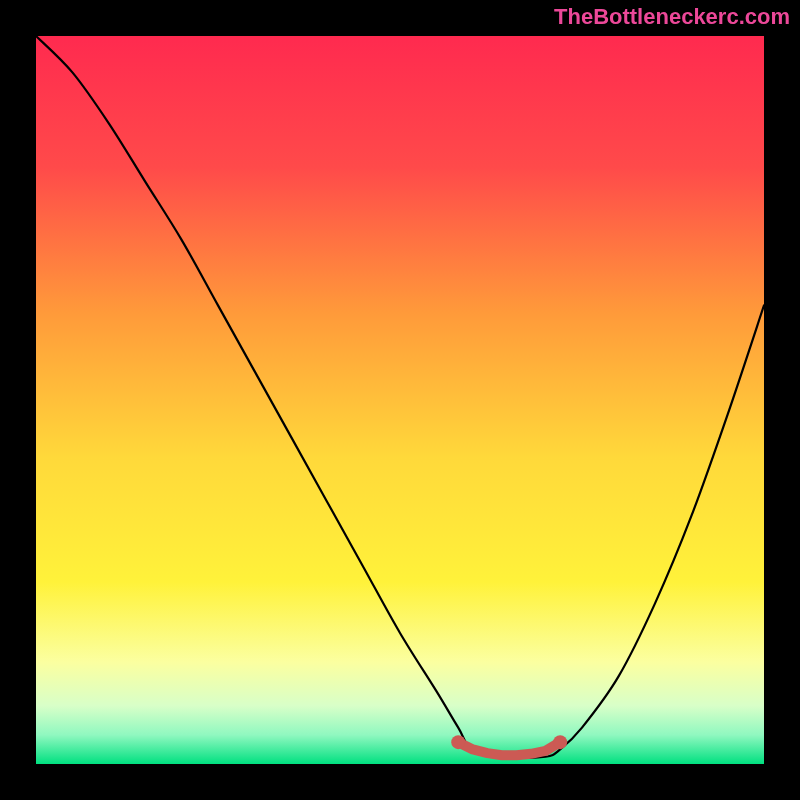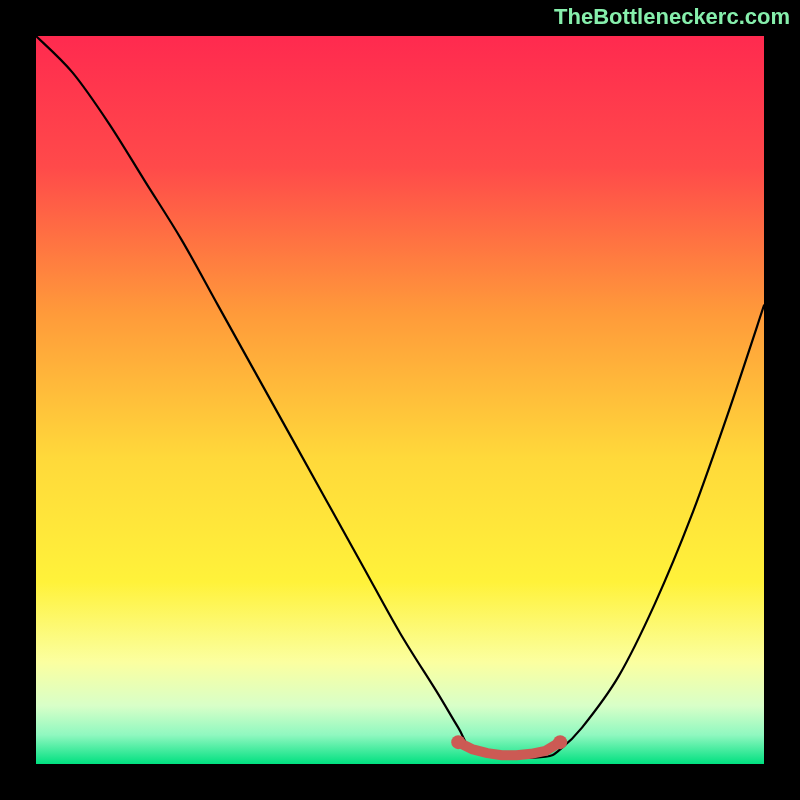--- a/index.html
+++ b/index.html
@@ -7,21 +7,21 @@
     width: 800px;
     height: 800px;
     background: #000;
     position: relative;
     overflow: hidden;
   }
   .watermark {
     position: absolute;
     top: 4px;
     right: 10px;
-    color: #86efac;
+    color: #ec4899;
     font-family: Arial, sans-serif;
     font-size: 22px;
     font-weight: bold;
     z-index: 10;
   }
   .plot-area {
     position: absolute;
     left: 36px;
     top: 36px;
     width: 728px;

